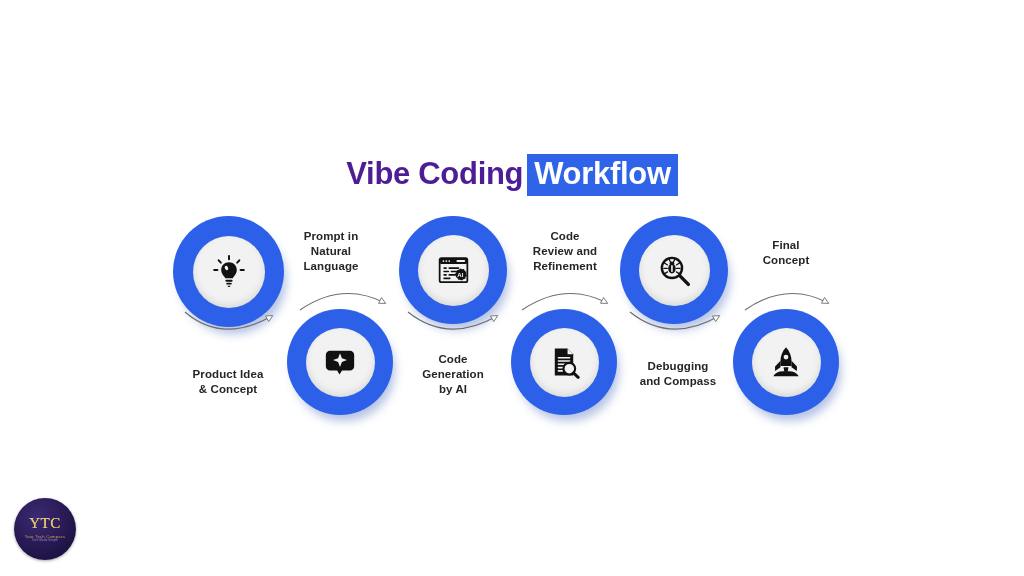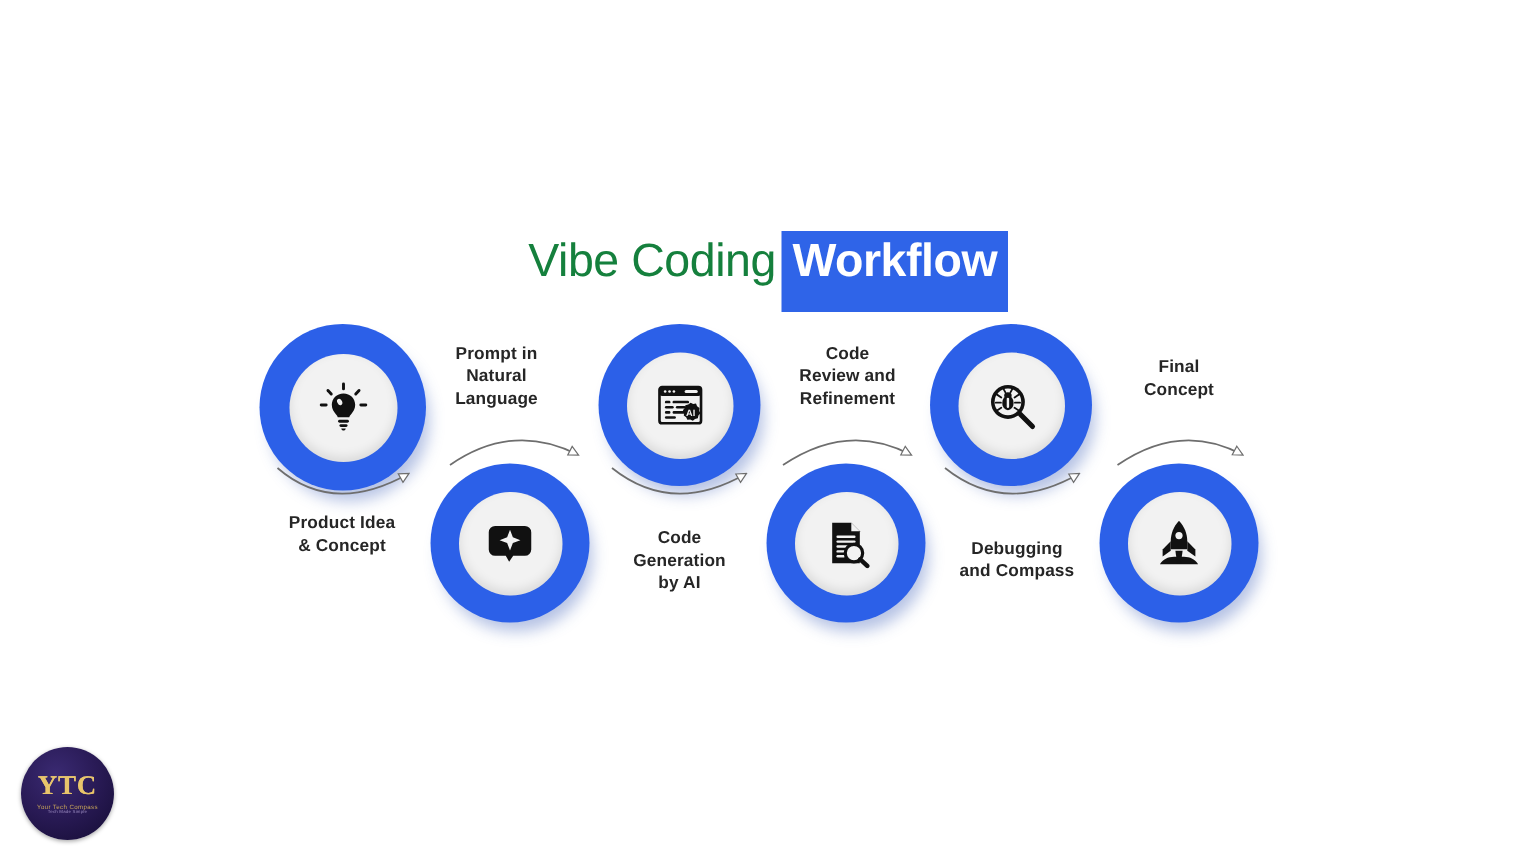--- a/index.html
+++ b/index.html
@@ -9,24 +9,24 @@
     overflow:hidden;position:relative;
   }
   #canvas{position:absolute;inset:0;}
 
   
   .title{
     position:absolute;left:0;right:0;top:154px;
     text-align:center;white-space:nowrap;
     font-size:31px;font-weight:700;letter-spacing:-0.3px;
   }
-  .title .plain{color:#15803d;font-weight:400;}
+  .title .plain{color:#4c1d95;font-weight:700;}
   .title .hl{
     color:#ffffff;background:#2F64E8;font-weight:800;
-    padding:2px 7px 16px 7px;margin-left:4px;display:inline-block;
+    padding:2px 7px 4px 7px;margin-left:4px;display:inline-block;
   }
 
   
   .node{position:absolute;width:0;height:0;}
   .ring{
     position:absolute;border-radius:50%;
     background:#2C60E8;
     display:flex;align-items:center;justify-content:center;
   }
   .ring::after{
@@ -54,21 +54,21 @@
   
   .logo{
     position:absolute;left:14px;top:498px;width:62px;height:62px;
     border-radius:50%;
     background:radial-gradient(circle at 38% 30%,#3A2A72 0%,#2A1B57 45%,#140C33 100%);
     display:flex;flex-direction:column;align-items:center;justify-content:center;
     box-shadow:0 1px 3px rgba(0,0,0,.35);
   }
   .logo .ytc{
     font-family:"Liberation Serif",serif;
-    font-size:18px;font-weight:700;letter-spacing:.5px;
+    font-size:15px;font-weight:400;letter-spacing:.5px;
     background:linear-gradient(180deg,#F7E3A1 0%,#D6A440 100%);
     -webkit-background-clip:text;background-clip:text;color:#E8C56B;
     line-height:1;margin-bottom:3px;
   }
   .logo .tag1{font-size:4.1px;color:#C9A65A;letter-spacing:.25px;line-height:1.25;}
   .logo .tag2{font-size:2.9px;color:#9A8ABF;letter-spacing:.15px;line-height:1.25;}
 </style>
 </head>
 <body>
 
@@ -106,21 +106,21 @@
             <line x1="24" y1="2.6" x2="24" y2="7"></line>
             <line x1="10.2" y1="8.4" x2="13.1" y2="11.6"></line>
             <line x1="37.8" y1="8.4" x2="34.9" y2="11.6"></line>
             <line x1="4.2" y1="21.4" x2="8.6" y2="21.4"></line>
             <line x1="43.8" y1="21.4" x2="39.4" y2="21.4"></line>
           </g>
           <ellipse cx="20.6" cy="18.6" rx="2.1" ry="3" fill="#F2F2F2" transform="rotate(-28 20.6 18.6)"></ellipse>
         </svg>
       </div>
     </div>
-    <div class="label" style="left:158px;top:342px;">Product Idea
+    <div class="label" style="left:158px;top:367px;">Product Idea
 &amp; Concept</div>
   </div>
 
   <div class="node">
     <div class="ring" style="left:287px;top:309px;width:106px;height:106px;">
       <div class="inner" style="width:69px;height:69px;">
         <svg width="34" height="34" viewBox="0 0 48 48" fill="#111">
           <path d="M10 8h28a6 6 0 0 1 6 6v16a6 6 0 0 1-6 6H27l-3.8 5.6L20 36H10a6 6 0 0 1-6-6V14a6 6 0 0 1 6-6z"></path>
           <path d="M24 11.5l2.7 7.1 7.1 2.7-7.1 2.7L24 31.1l-2.7-7.1-7.1-2.7 7.1-2.7z" fill="#F2F2F2"></path>
         </svg>

